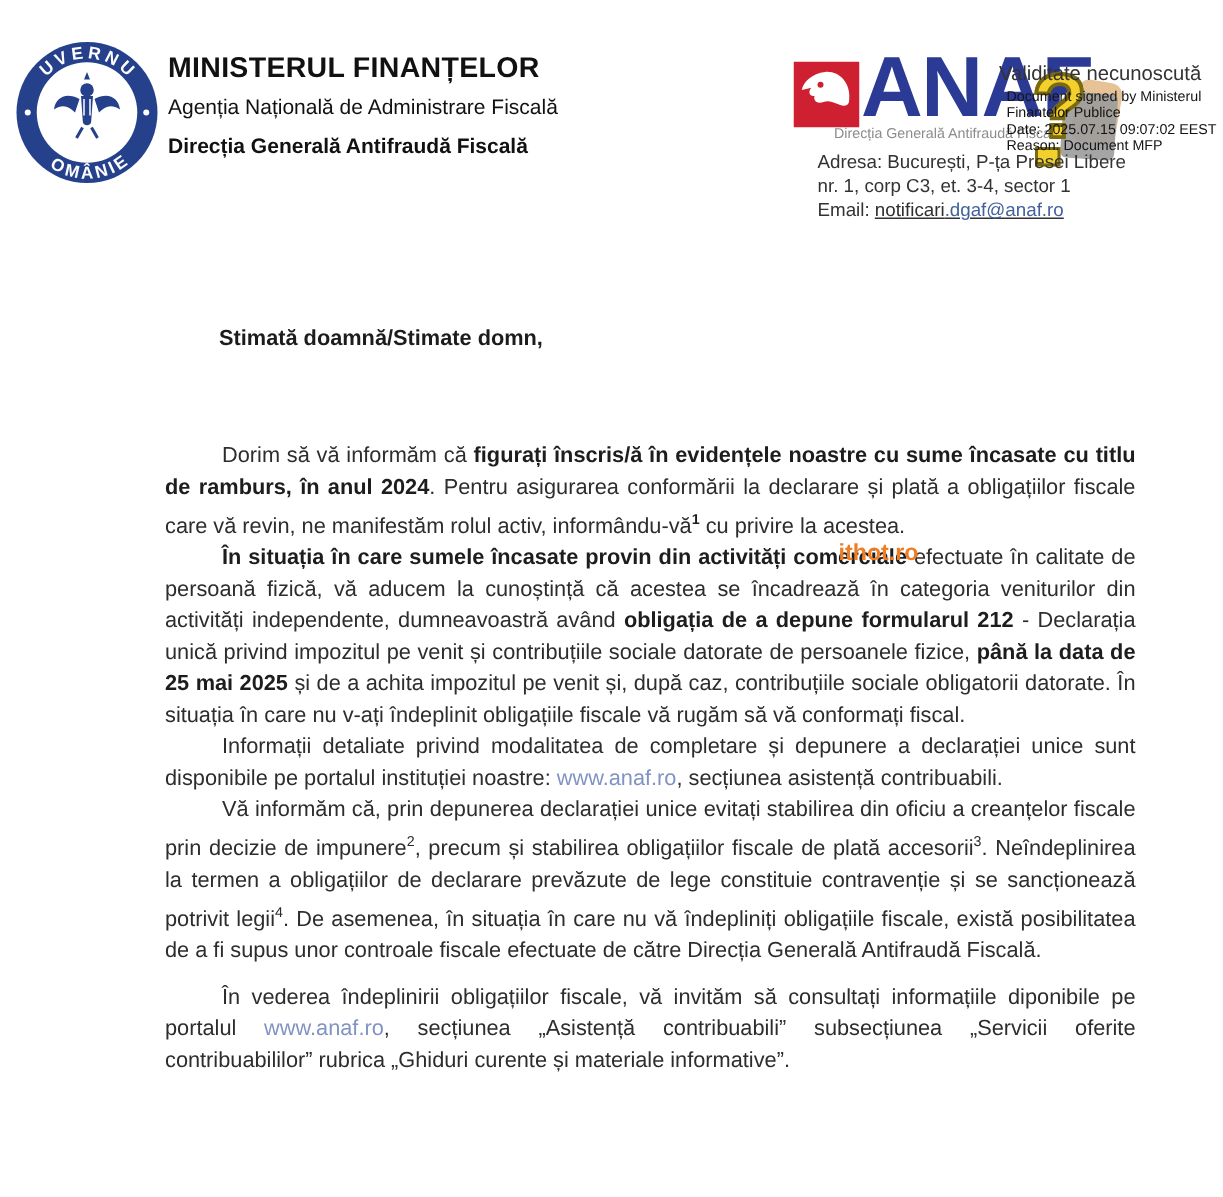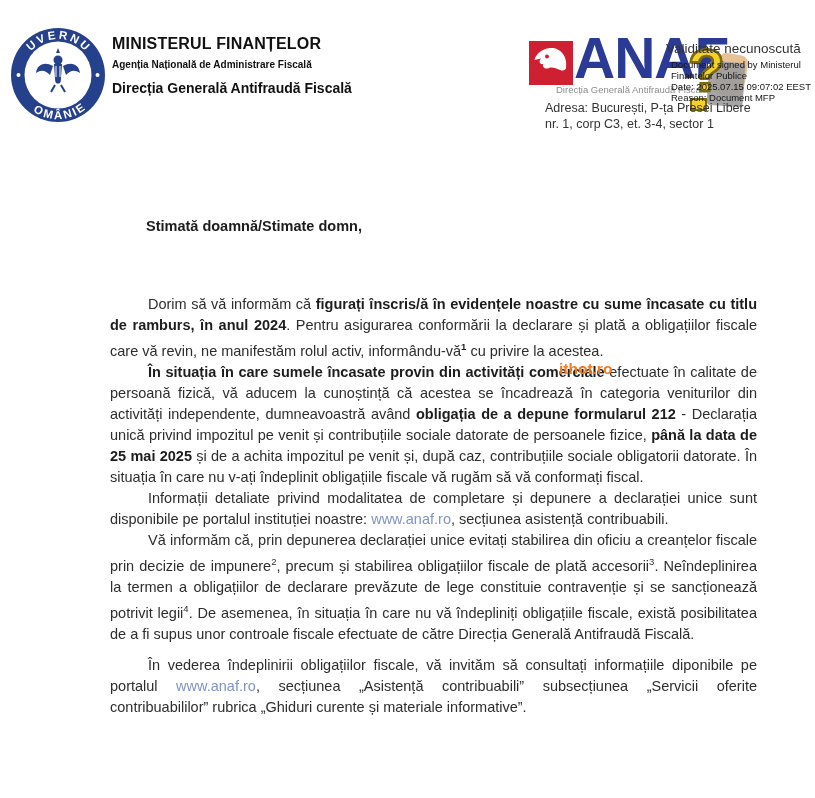--- a/index.html
+++ b/index.html
@@ -5,22 +5,22 @@
   * { margin:0; padding:0; box-sizing:border-box; }
   html,body { background:#ffffff; }
   .page {
     position:relative; width:815px; height:798px; background:#ffffff;
     font-family:"Liberation Sans", sans-serif; color:#2d2d2d; overflow:hidden;
   }
   
   .seal { position:absolute; left:10px; top:27px; width:96px; height:96px; }
   
   .hdr { position:absolute; left:112px; top:35px; color:#111; }
-  .hdr .ministry   { font-size:16px; font-weight:bold; letter-spacing:0.2px; }
-  .hdr .agency     { font-size:10px;  font-weight:bold; margin-top:6px; }
+  .hdr .ministry   { font-size:19px; font-weight:bold; letter-spacing:0.2px; }
+  .hdr .agency     { font-size:14px;  font-weight:normal; margin-top:6px; }
   .hdr .directorate{ font-size:14px;  font-weight:bold; margin-top:10px; }
   
   .anaf-square { position:absolute; left:529px; top:41px; width:44px; height:44px; }
   .anaf-acronym{
     position:absolute; left:574px; top:30px; font-size:57px; line-height:1;
     font-weight:800; color:#2b3a94; letter-spacing:-1px; z-index:1;
   }
   .anaf-sub { position:absolute; left:556px; top:84px; font-size:9.5px; color:#8a8c8e; z-index:1; }
   
   .sig-stamp { position:absolute; left:682px; top:48px; width:70px; height:70px; z-index:2; }
@@ -114,20 +114,21 @@
   <div class="sig-lines">
     <div>Document signed by Ministerul</div>
     <div>Finantelor Publice</div>
     <div>Date: 2025.07.15 09:07:02 EEST</div>
     <div>Reason: Document MFP</div>
   </div>
 
   <div class="addr">
     <div>Adresa: București, P-ța Presei Libere</div>
     <div>nr. 1, corp C3, et. 3-4, sector 1</div>
+    <div><span>Email: </span><a class="email-link"><span class="email-name">notificari</span><span class="email-rest">.dgaf@anaf.ro</span></a></div>
   </div>
 
   <div class="greeting">Stimată doamnă/Stimate domn,</div>
 
   <div class="watermark">ithot.ro</div>
 
   <div class="letter-body">
     <p><span>Dorim să vă informăm că </span><b>figurați înscris/ă în evidențele noastre cu sume încasate cu titlu de ramburs, în anul 2024</b><span>. Pentru asigurarea conformării la declarare și plată a obligațiilor fiscale care vă revin, ne manifestăm rolul activ, informându-vă</span><b class="sup">1</b><span> cu privire la acestea.</span></p>
     <p><b>În situația în care sumele încasate provin din activități comerciale</b><span> efectuate în calitate de persoană fizică, vă aducem la cunoștință că acestea se încadrează în categoria veniturilor din activități independente, dumneavoastră având </span><b>obligația de a depune formularul 212</b><span> - Declarația unică privind impozitul pe venit și contribuțiile sociale datorate de persoanele fizice, </span><b>până la data de 25 mai 2025</b><span> și de a achita impozitul pe venit și, după caz, contribuțiile sociale obligatorii datorate. În situația în care nu v-ați îndeplinit obligațiile fiscale vă rugăm să vă conformați fiscal.</span></p>
     <p><span>Informații detaliate privind modalitatea de completare și depunere a declarației unice sunt disponibile pe portalul instituției noastre: </span><a class="site-link">www.anaf.ro</a><span>, secțiunea asistență contribuabili.</span></p>

